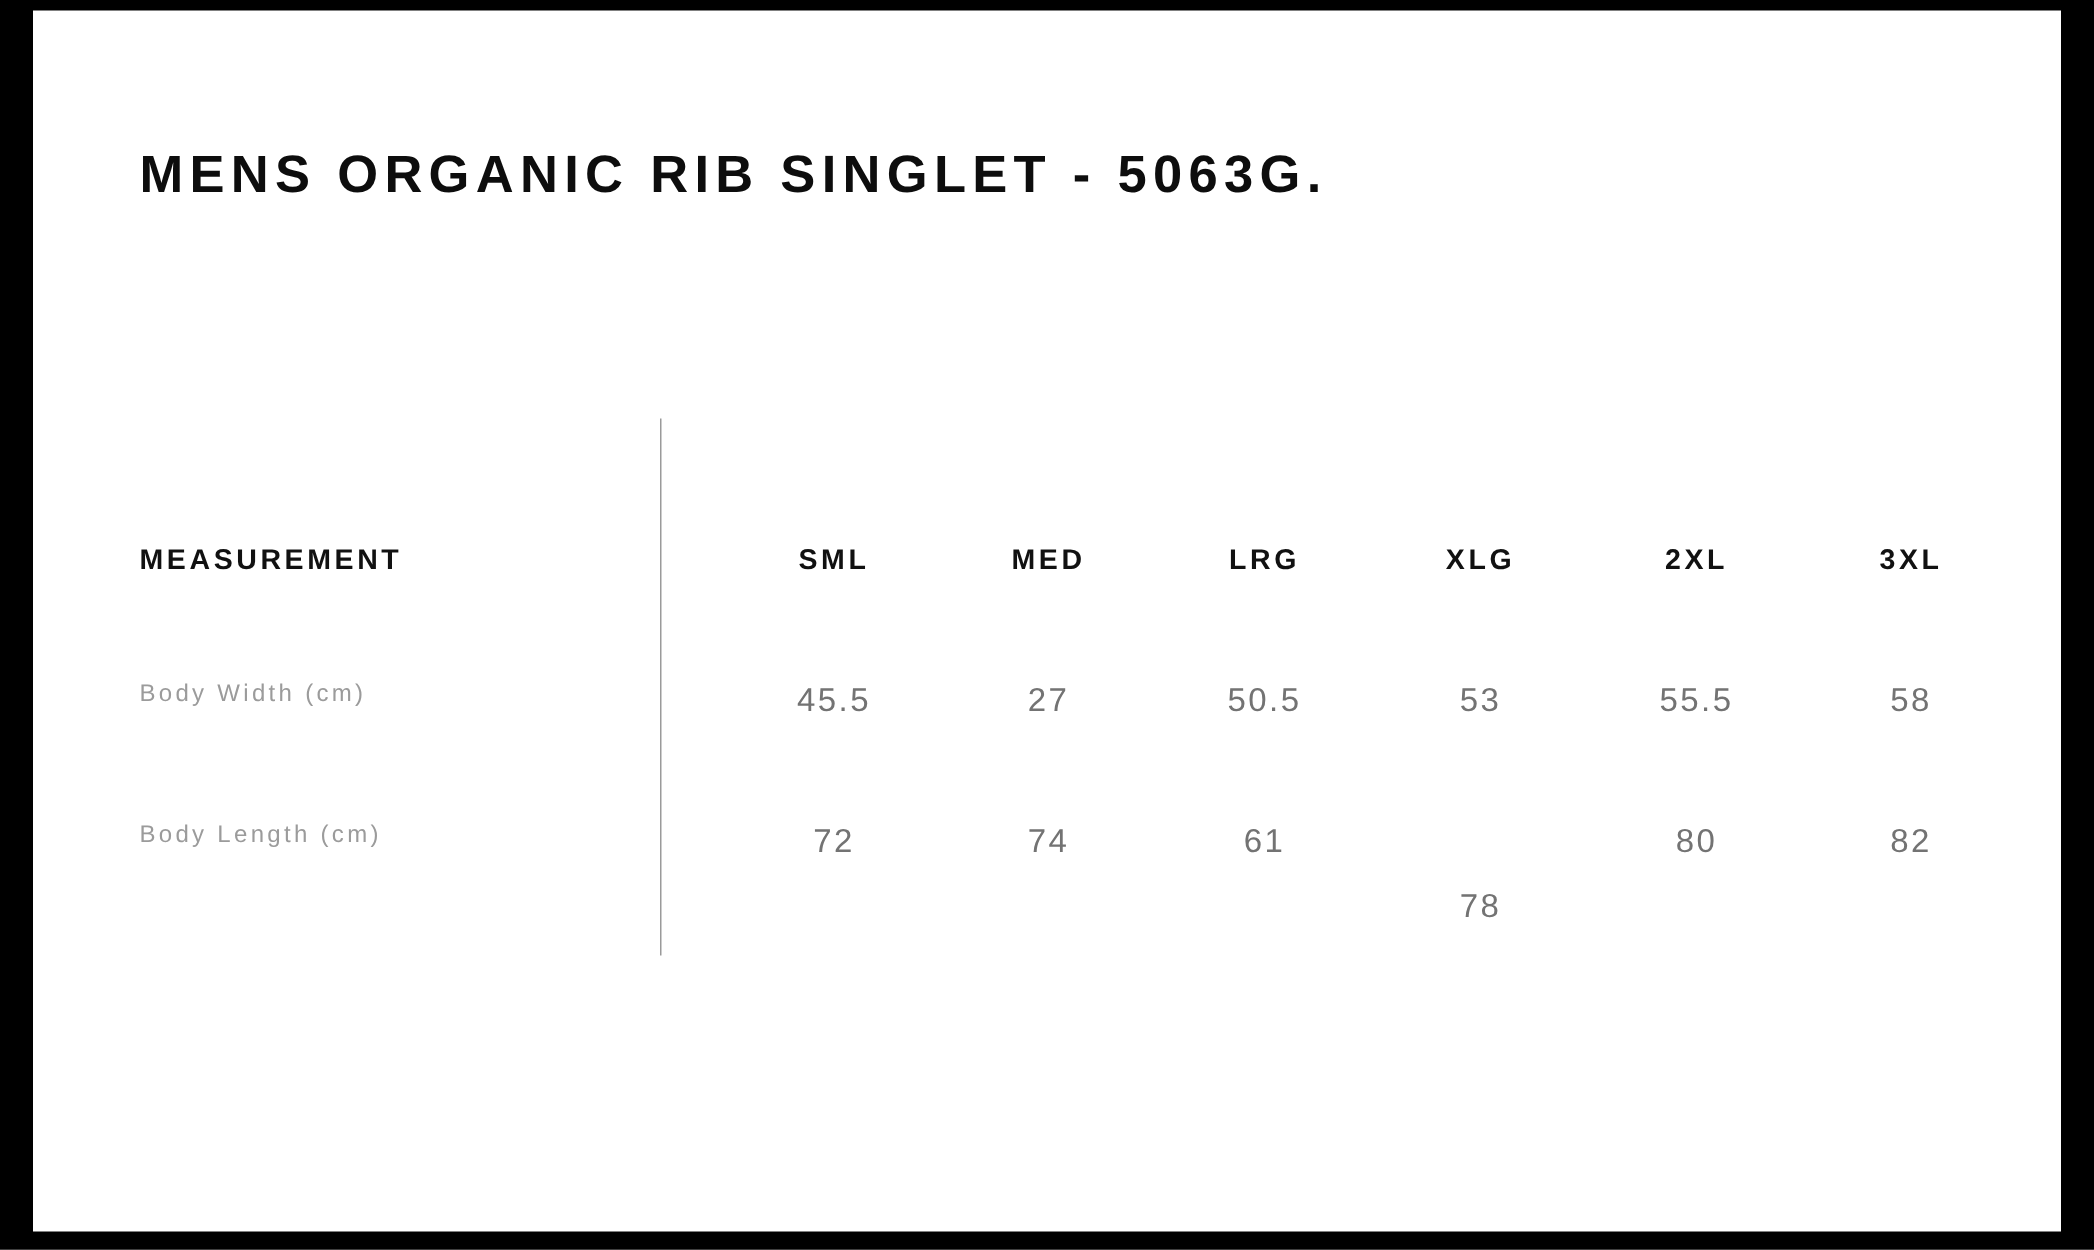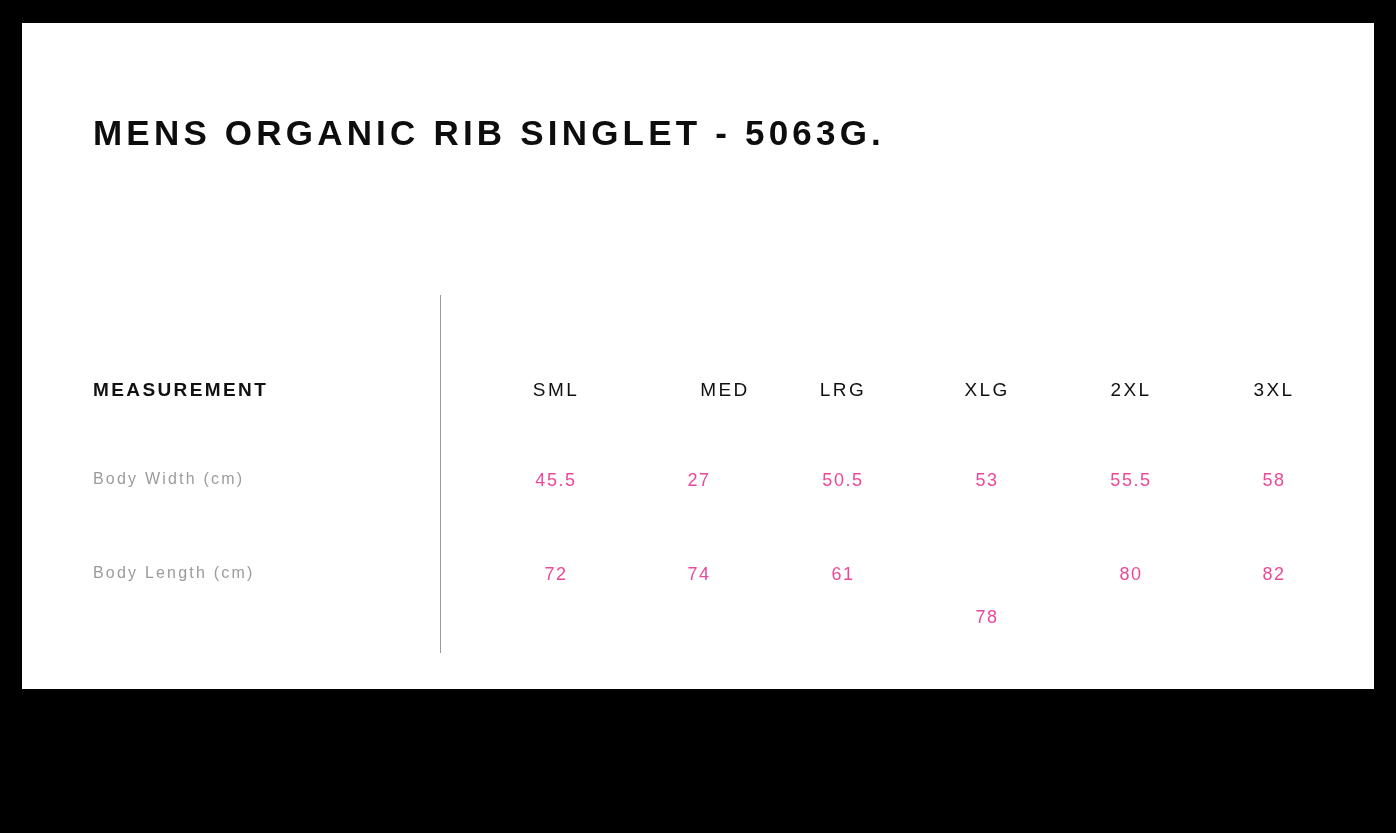--- a/index.html
+++ b/index.html
@@ -9,23 +9,23 @@
   }
   body {
     width: 1396px;
     height: 833px;
     font-family: "Liberation Sans", sans-serif;
     overflow: hidden;
   }
   .page {
     position: absolute;
     left: 22px;
-    top: 23px;
+    top: 7px;
     width: 1352px;
-    height: 666px;
+    height: 814px;
     background: #ffffff;
     box-sizing: border-box;
   }
   .title {
     position: absolute;
     left: 71px;
     top: 90px;
     font-size: 35px;
     font-weight: bold;
     letter-spacing: 4.2px;
@@ -69,35 +69,35 @@
     white-space: nowrap;
   }
   .header .label-cell {
     font-size: 19px;
     font-weight: bold;
     letter-spacing: 2.4px;
     color: #111111;
   }
   .header .cell {
     font-size: 19px;
-    font-weight: normal;
+    font-weight: bold;
     letter-spacing: 2.4px;
     color: #111111;
   }
   .body-row .label-cell {
     font-size: 16px;
     font-weight: normal;
     letter-spacing: 2.2px;
     color: #9b9b9b;
   }
   .body-row .cell {
-    font-size: 18px;
+    font-size: 22px;
     font-weight: normal;
     letter-spacing: 1.6px;
-    color: #ec4899;
+    color: #737373;
   }
   .footnote {
     position: absolute;
     left: 71px;
     top: 706px;
     font-size: 20px;
     font-style: italic;
     letter-spacing: 1.5px;
     color: #9b9b9b;
     white-space: nowrap;
@@ -110,21 +110,21 @@
 
   <div class="title">MENS ORGANIC RIB SINGLET - 5063G.</div>
 
   <div class="vrule"></div>
 
   <div class="table">
 
     <div class="row header">
       <div class="label-cell">MEASUREMENT</div>
       <div class="cell" style="left:534px;">SML</div>
-      <div class="cell" style="left:677px;margin-left:26px;">MED</div>
+      <div class="cell" style="left:677px;">MED</div>
       <div class="cell" style="left:821px;">LRG</div>
       <div class="cell" style="left:965px;">XLG</div>
       <div class="cell" style="left:1109px;">2XL</div>
       <div class="cell" style="left:1252px;">3XL</div>
     </div>
 
     <div class="row body-row r0">
       <div class="label-cell">Body Width (cm)</div>
       <div class="cell" style="left:534px;">45.5</div>
       <div class="cell" style="left:677px;">27</div>

